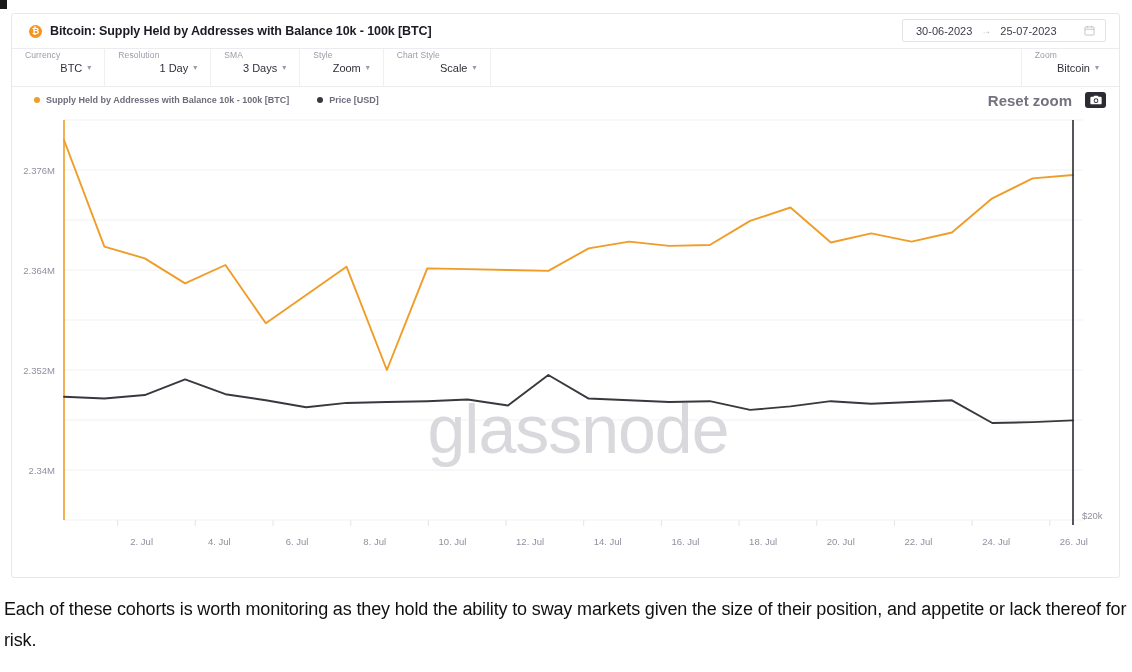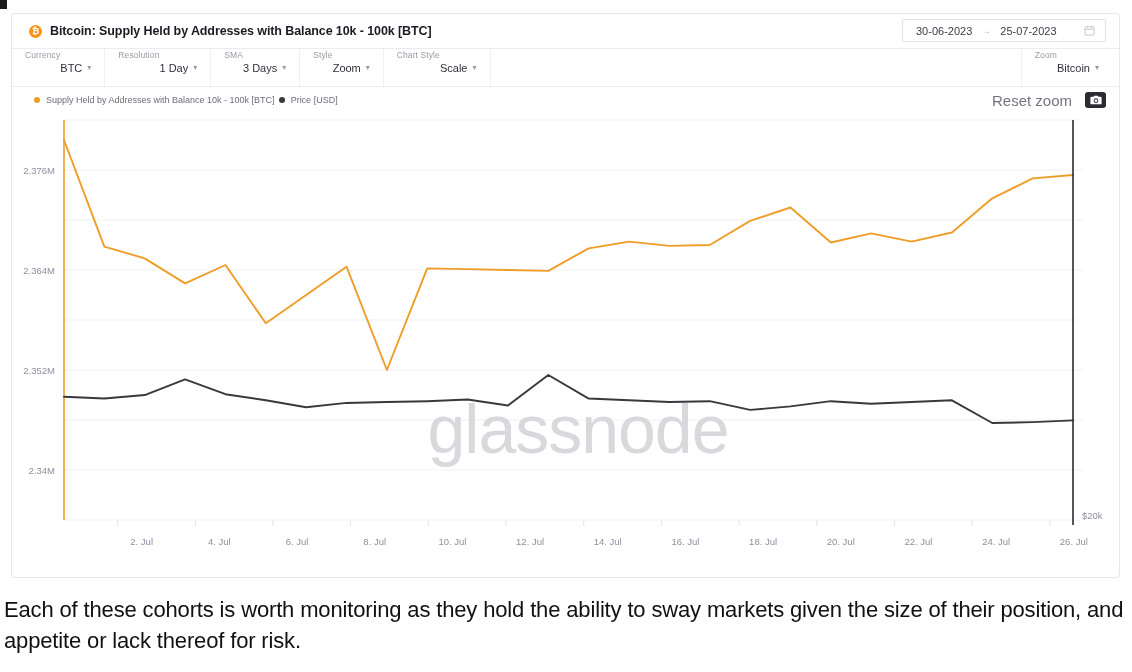--- a/index.html
+++ b/index.html
@@ -89,47 +89,47 @@
   }
   .chev{color:#9a9aa8;font-size:8px;line-height:1;}
   .ctl-zoom{
     margin-left:auto;border-right:none;border-left:1px solid #f0f0f3;
     padding-right:20px;
   }
 
   
   .wx-legend{
     position:relative;height:26px;
-    display:flex;align-items:center;
+    display:flex;align-items:center;font-weight:bold;
   }
   .legend-item{
     display:flex;align-items:center;gap:6px;
     font-size:9px;color:#6d6d7c;
-    margin-left:4px;white-space:nowrap;
+    margin-left:28px;white-space:nowrap;
   }
   .legend-item:first-child{margin-left:22px;}
   .dot{width:6px;height:6px;border-radius:50%;flex:none;}
   .reset-zoom{
     position:absolute;right:47px;top:50%;transform:translateY(-50%);
     font-size:15px;color:#73737f;white-space:nowrap;
   }
   .cam-btn{
     position:absolute;right:13px;top:50%;transform:translateY(-50%);
     width:21px;height:16px;border-radius:3px;background:#2b2b33;
     display:flex;align-items:center;justify-content:center;
   }
 
   
   .plot{position:relative;width:1107px;height:465px;}
   .plot svg{display:block;}
 
   
   .caption{
     position:absolute;left:4px;top:594px;width:1124px;
-    font-size:22px;line-height:31px;color:#111111;
+    font-size:18px;line-height:31px;color:#111111;
     letter-spacing:-0.15px;
   }
 </style>
 </head>
 <body>
 
 <div class="page">
 
   <div class="top-clip"></div>
 

